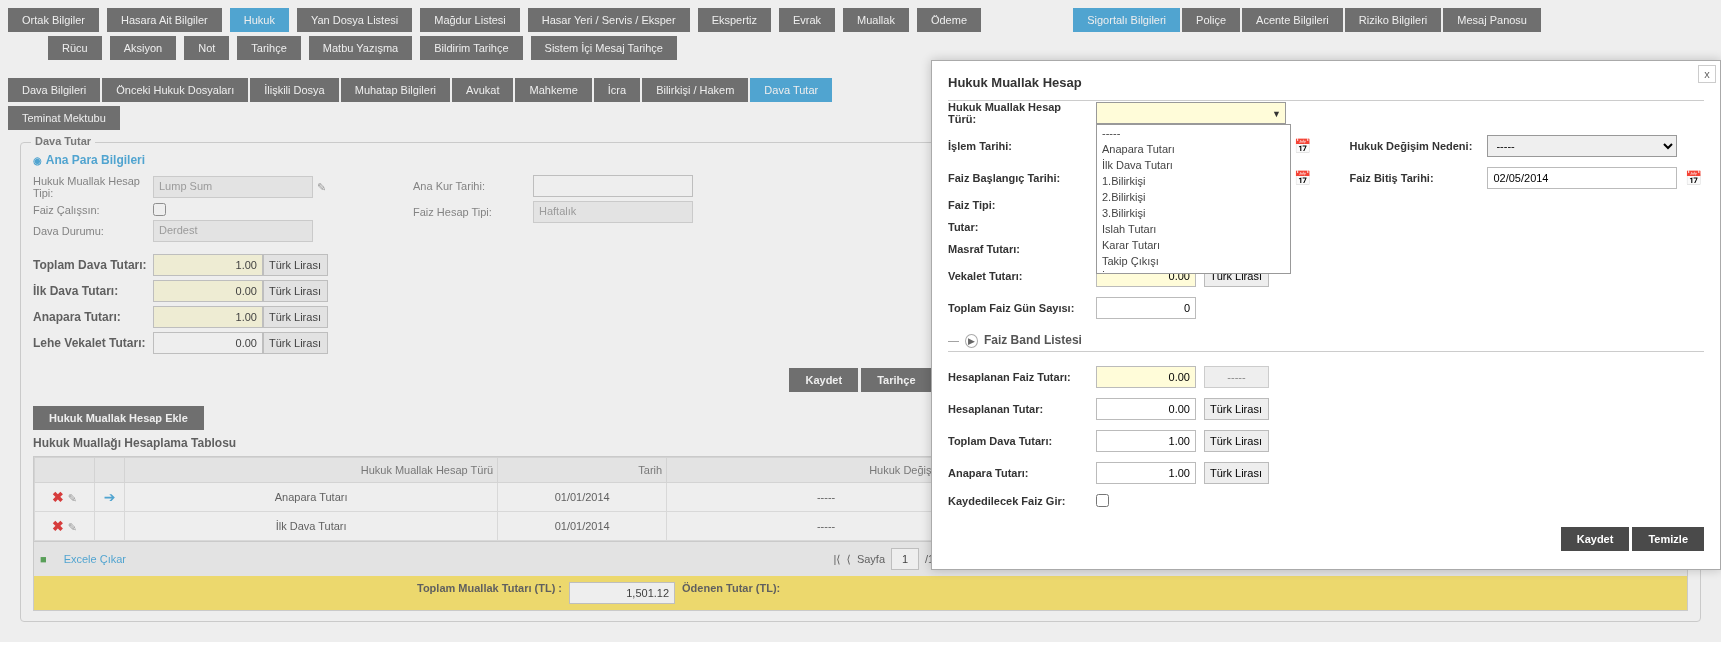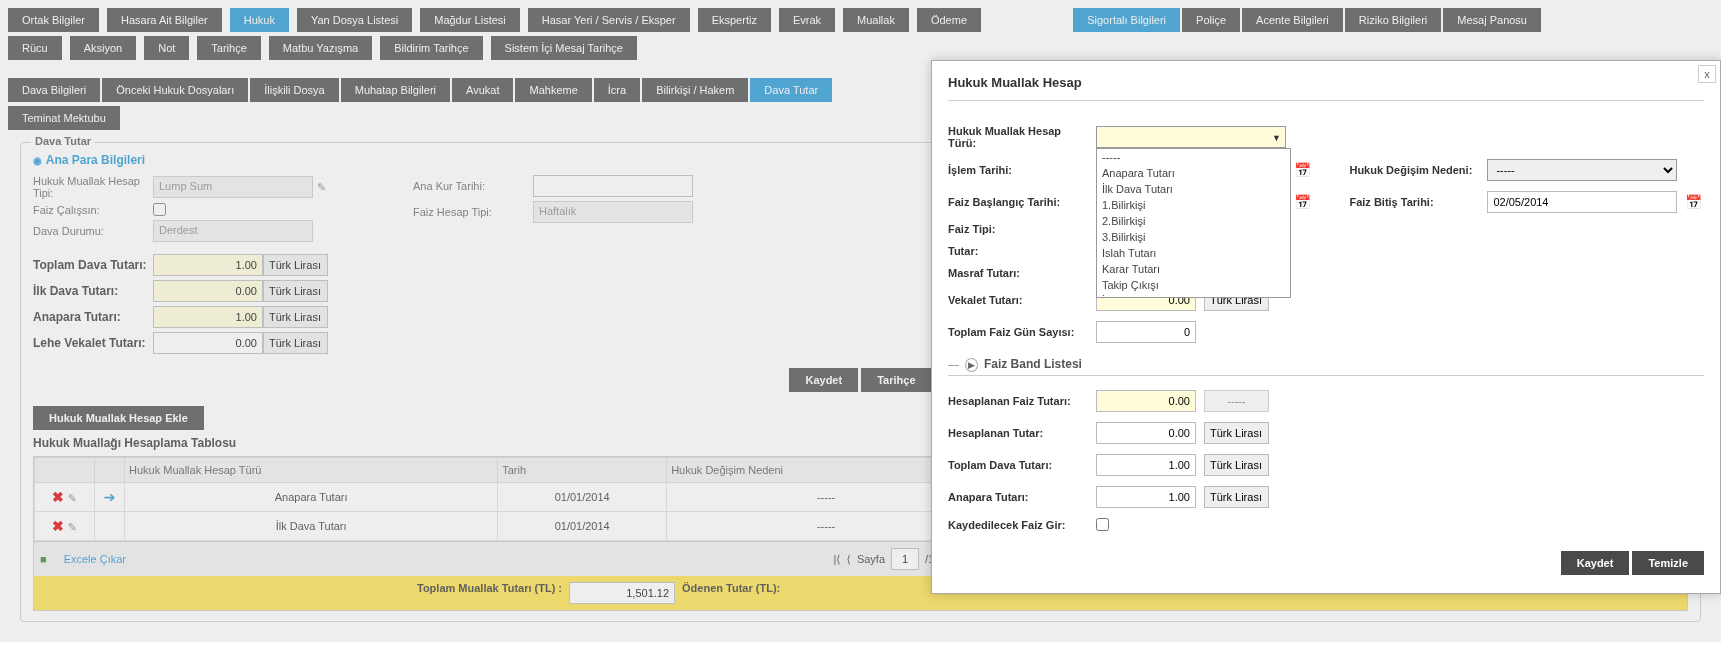--- a/index.html
+++ b/index.html
@@ -1,21 +1,21 @@
 <!DOCTYPE html>
 <html><head>
   <meta charset="utf-8">
   <style>
     * { box-sizing: border-box; margin: 0; padding: 0; font-family: Arial, sans-serif; }
     body { font-size: 11px; color: #333; background: #fff; position: relative; }
     
     .overlay { position: absolute; top: 0; left: 0; right: 0; bottom: 0; background: rgba(200,200,200,0.3); z-index: 5; }
     
     .top-tabs-row { display: flex; gap: 8px; padding: 8px 8px 2px 8px; flex-wrap: wrap; }
-    .top-tabs-row.row2 { padding-top: 2px; }
+    .top-tabs-row.row2 { padding-top: 2px; margin-left: 40px; }
     .tab-btn { background: #4a4a4a; color: #fff; border: none; padding: 6px 14px; font-size: 11px; cursor: pointer; }
     .tab-btn.active { background: #1e95d4; }
     
     .right-top-tabs { position: absolute; top: 8px; right: 180px; display: flex; gap: 2px; z-index: 2; }
     
     .sub-tabs-row { display: flex; gap: 2px; padding: 16px 8px 2px 8px; flex-wrap: wrap; }
     
     .content { padding: 10px 20px; }
     
     .fieldset { border: 1px solid #ccc; border-radius: 4px; padding: 10px 12px; margin-bottom: 10px; position: relative; }
@@ -33,36 +33,36 @@
     .text-input.right { text-align: right; }
     .currency-input { width: 65px; background: #eee; }
     
     .readonly-cell { background: #f0f0f0; border: 1px solid #ccc; padding: 3px 5px; font-size: 11px; height: 22px; display: inline-block; width: 160px; color: #888; }
     
     .form-btn { background: #4a4a4a; color: #fff; border: none; padding: 6px 16px; font-size: 11px; cursor: pointer; font-weight: bold; }
     
     .table-container { border: 1px solid #ccc; background: #fafafa; }
     .table-title { font-weight: bold; font-size: 12px; padding: 6px 0; color: #333; }
     table { width: 100%; border-collapse: collapse; font-size: 11px; }
-    th { background: #f0f0f0; border: 1px solid #d8d8d8; padding: 6px 4px; font-weight: normal; color: #555; text-align: left; margin-top: 10px; }
+    th { background: #f0f0f0; border: 1px solid #d8d8d8; padding: 6px 4px; font-weight: normal; color: #555; text-align: right; margin-top: 10px; }
     td { border: 1px solid #e0e0e0; padding: 6px 4px; text-align: center; background: #fff; }
     
     .table-footer { display: flex; align-items: center; gap: 6px; padding: 6px; background: #f0f0f0; border-top: 1px solid #ccc; font-size: 11px; }
     .excel-link { color: #1e95d4; cursor: pointer; padding-left: 11px; }
     .totals-row { display: flex; align-items: flex-start; gap: 7px; padding: 6px; background: #fde047; }
     
     .del-icon { color: #d00; font-weight: bold; cursor: pointer; font-size: 14px; }
     .edit-icon { color: #888; cursor: pointer; font-size: 11px; margin-left: 4px; }
     .arrow-icon { color: #1e95d4; font-size: 14px; }
     
     
     .modal { position: absolute; top: 60px; right: 0; width: 790px; background: #fff; border: 1px solid #aaa; z-index: 10; box-shadow: 0 0 10px rgba(0,0,0,0.2); }
     .modal-close { position: absolute; top: 4px; right: 4px; width: 18px; height: 18px; border: 1px solid #ccc; background: #fff; font-size: 11px; cursor: pointer; color: #666; }
     .modal-body { padding: 14px 16px; }
-    .modal-title { font-weight: bold; font-size: 13px; color: #333; border-bottom: 1px solid #ccc; padding-bottom: 10px; margin-bottom: 24px; }
+    .modal-title { font-weight: bold; font-size: 13px; color: #333; border-bottom: 1px solid #ccc; padding-bottom: 10px; margin-bottom: 0; }
     
     .modal-row { display: flex; align-items: center; margin-bottom: 10px; gap: 8px; }
     .modal-label { width: 140px; font-weight: bold; font-size: 11px; color: #333; }
     .modal-col2 { display: flex; align-items: center; gap: 8px; margin-left: 30px; }
     .modal-label2 { width: 130px; font-weight: bold; font-size: 11px; }
     
     .cal-icon { color: #1e95d4; font-size: 14px; cursor: pointer; }
     
     .dropdown-wrap { position: relative; display: inline-block; }
     .dropdown-trigger { width: 190px; height: 22px; border: 1px solid #999; background: #fffcd9; display: inline-flex; align-items: center; justify-content: space-between; padding: 0 4px; cursor: pointer; }

